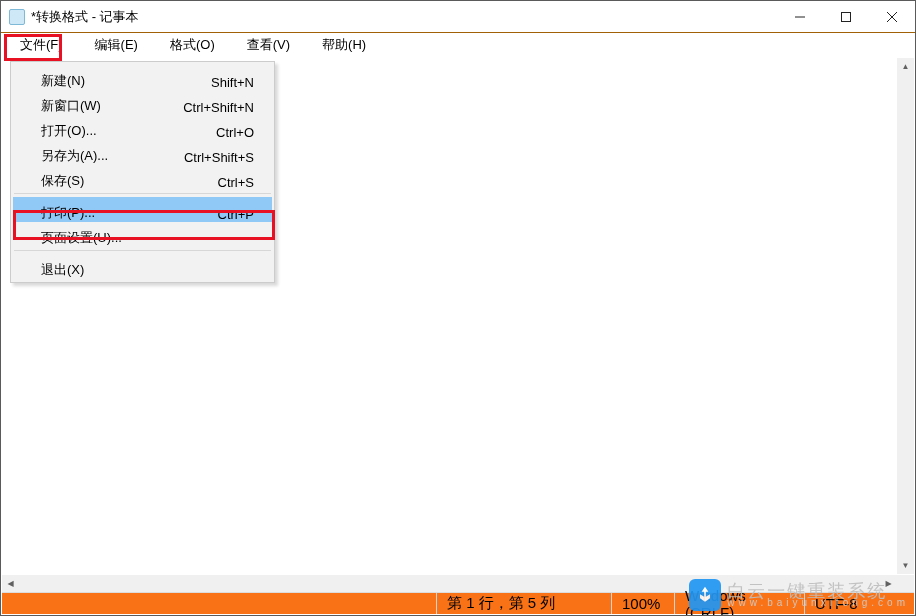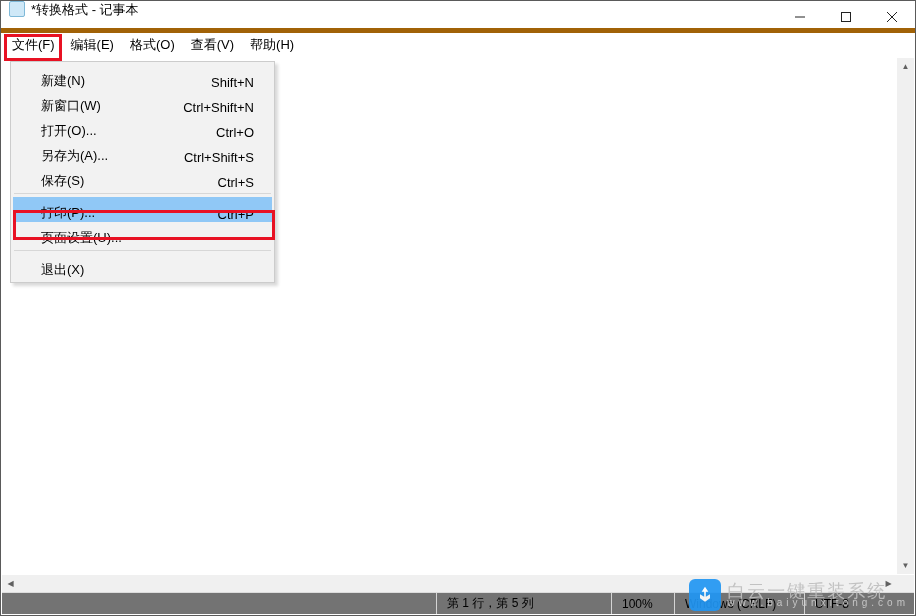--- a/index.html
+++ b/index.html
@@ -3,41 +3,41 @@
 <meta charset="utf-8">
 <style>
   * { box-sizing: border-box; }
   html, body { margin: 0; padding: 0; font-family: "Microsoft YaHei", "Segoe UI", Tahoma, sans-serif; font-size: 12px; }
   .window {
     width: 916px; height: 616px; border: 1px solid #5a5a5a; background: #ffffff;
     position: relative; overflow: hidden;
   }
   
   .titlebar {
-    height: 32px; display: flex; background: #ffffff;
-    border-bottom: 5px solid #a16207;
+    height: 32px; display: flex; align-items: center; background: #ffffff;
+    border-bottom: 1px solid #a16207;
   }
   .titlebar .icon {
     width: 16px; height: 16px; margin: 0 6px 0 8px; background: #cfe8f7;
     border: 1px solid #7fb9d8; border-radius: 2px; position: relative;
   }
   .titlebar .title { flex: 0 0 auto; color: #000; font-size: 13px; }
   .titlebar .spacer { flex: 1 1 auto; }
   .winbtn {
     width: 46px; height: 32px; display: flex; align-items: center; justify-content: center;
     color: #000; font-size: 14px; font-family: "Segoe MDL2 Assets", "Segoe UI Symbol", sans-serif;
   }
   .winbtn svg { stroke: #222; stroke-width: 1; fill: none; }
   
   .menubar {
     height: 24px; display: flex; align-items: stretch; background: #ffffff;
     padding-left: 3px;
   }
   .menuitem {
-    padding: 0 8px; display: flex; align-items: center; font-size: 13px; color: #000;
+    padding: 0 16px; display: flex; align-items: center; font-size: 13px; color: #000;
   }
   
   .file-highlight {
     position: absolute; left: 3px; top: 33px; width: 58px; height: 27px;
     border: 3px solid #e81123; pointer-events: none; z-index: 50;
   }
   
   .dropdown {
     position: absolute; left: 9px; top: 60px; width: 265px;
     background: #f2f2f2; border: 1px solid #cccccc; box-shadow: 3px 3px 3px rgba(0,0,0,0.15);
@@ -81,22 +81,22 @@
   }
   .hscroll .arrow {
     width: 17px; height: 17px; display: flex; align-items: center; justify-content: center;
     font-size: 8px; color: #606060;
   }
   .hscroll .track { flex: 1; height: 17px; }
   .hscroll .corner { width: 17px; height: 17px; background: #f0f0f0; }
   
   .statusbar {
     position: absolute; left: 1px; right: 1px; bottom: 1px; height: 22px;
-    background: #737373; border-top: 1px solid #dcdcdc;
-    display: flex; align-items: center; font-size: 12px; color: #000;
+    background: #f97316; border-top: 1px solid #dcdcdc;
+    display: flex; align-items: center; font-size: 15px; color: #000;
   }
   .statusbar .cell {
     border-left: 1px solid #d4d4d4; height: 100%; display: flex; align-items: center;
     padding: 0 10px;
   }
   .statusbar .flex { flex: 1 1 auto; }
   .statusbar .cell.first { border-left: none; }
   
   .watermark {
     position: absolute; right: 6px; bottom: 4px; display: flex; align-items: center;

